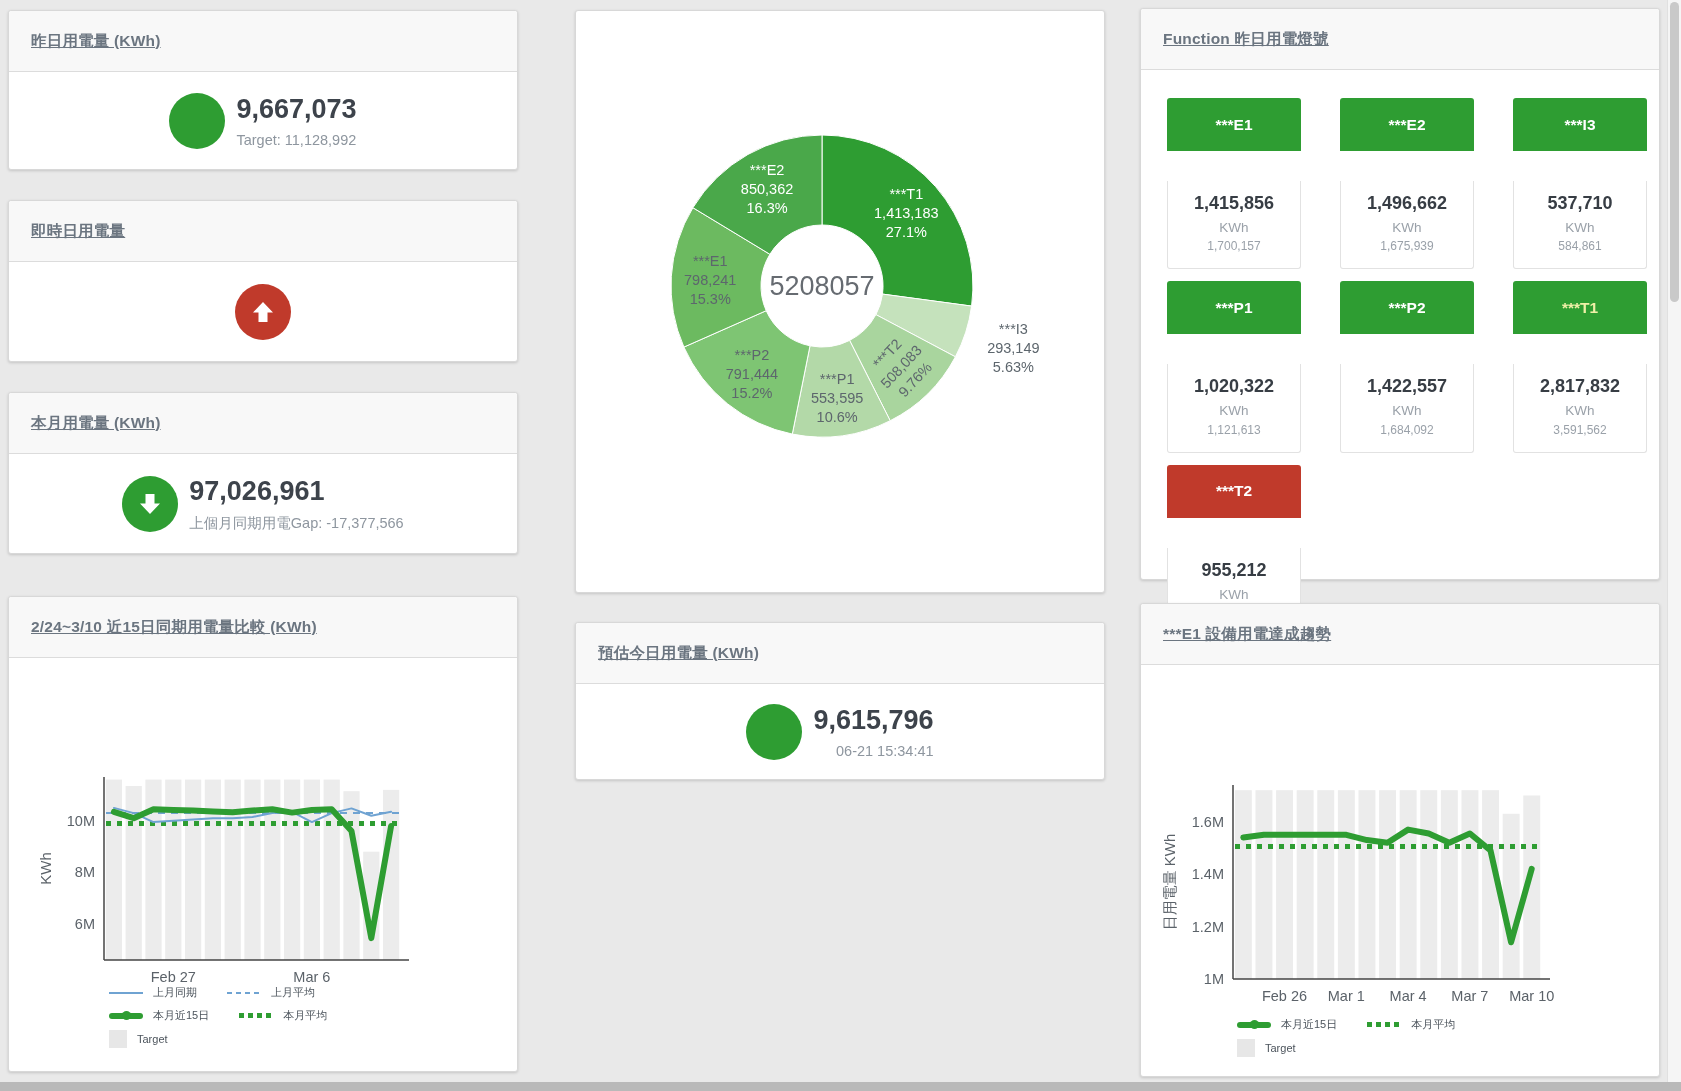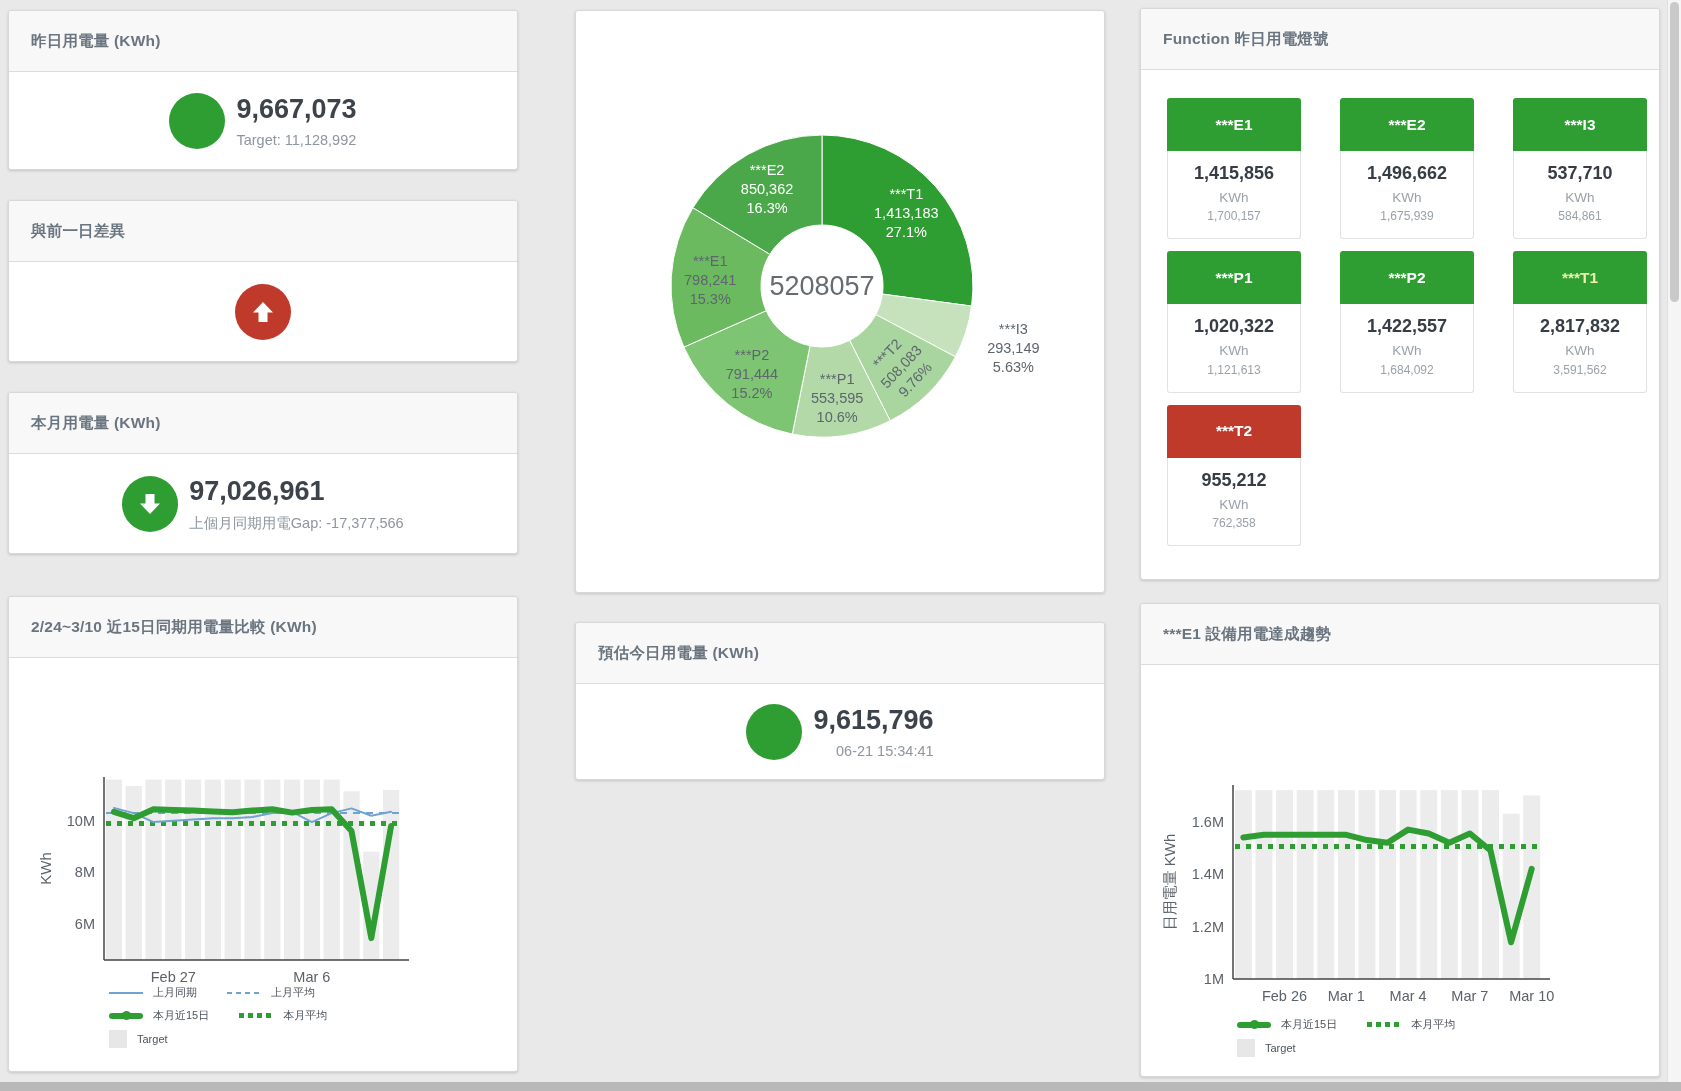--- a/index.html
+++ b/index.html
@@ -2,36 +2,36 @@
 <html><head>
 <meta charset="utf-8">
 <style>
   html,body{margin:0;padding:0;}
   body{background:#e9e9e9;font-family:"Liberation Sans","DejaVu Sans",sans-serif;}
   .page{position:relative;width:1681px;height:1091px;overflow:hidden;background:#e9e9e9;}
   .panel{position:absolute;background:#fff;border:1px solid #d8d8d8;border-radius:3px;
          box-shadow:0 1px 3px rgba(0,0,0,.16);box-sizing:border-box;}
   .panel-header{height:60px;display:flex;align-items:center;padding:0 22px;background:#f8f8f8;
                 border-bottom:1px solid #dcdcdc;border-radius:3px 3px 0 0;}
-  .panel-title{font-size:15.5px;font-weight:700;color:#6b7580;letter-spacing:.2px;}
+  .panel-title{font-size:15.5px;font-weight:700;color:#6b7580;letter-spacing:.2px;text-decoration:underline;}
   
   .kpi-body{display:flex;align-items:center;justify-content:center;height:calc(100% - 60px);gap:11px;}
   .kpi-circle{width:56px;height:56px;border-radius:50%;display:flex;align-items:center;justify-content:center;flex:0 0 auto;}
   .kpi-value{font-size:27px;font-weight:700;color:#3d434b;white-space:nowrap;}
   .kpi-sub{font-size:14.5px;color:#8e969f;margin-top:7px;white-space:nowrap;}
   .kpi-text.right{text-align:right;}
   .arrow-down{transform:rotate(180deg);}
   
   .tiles-grid{position:absolute;left:26px;top:89px;display:grid;grid-template-columns:repeat(3,134px);
               column-gap:39px;row-gap:12px;}
   .tile{width:134px;}
   .tile-header{height:53px;display:flex;align-items:center;justify-content:center;
                border-radius:3px 3px 0 0;font-size:15.5px;font-weight:700;}
   .tile-body{border:1px solid #e2e2e2;border-top:none;border-radius:0 0 3px 3px;text-align:center;
-             padding:9px 0 13px;background:#fff;}
+             padding:9px 0 13px;background:#fff;margin-top:30px;}
   .tile-value{font-size:18px;font-weight:700;color:#373d44;line-height:1.55;}
   .tile-unit{font-size:13.5px;color:#9aa1a9;line-height:1.45;}
   .tile-target{font-size:12px;color:#9aa1a9;line-height:1.5;}
   
   .legend{position:absolute;}
   .legend-row{display:flex;align-items:center;height:23px;}
   .legend-item{display:flex;align-items:center;margin-right:30px;cursor:pointer;}
   .legend-label{font-size:11px;color:#4c545c;margin-left:10px;white-space:nowrap;}
   .sw{display:inline-block;position:relative;}
   .sw-blue-line{width:34px;height:2px;background:#6fa3d2;}
@@ -59,21 +59,21 @@
       <div class="kpi-circle" style="background:#2e9d32"></div>
       <div class="kpi-text">
         <div class="kpi-value">9,667,073</div>
         <div class="kpi-sub">Target: 11,128,992</div>
       </div>
     </div>
   </div>
 
   <div class="panel" style="left:8px;top:200px;width:510px;height:162px">
     <div class="panel-header">
-      <span class="panel-title">與前一日差異</span>
+      <span class="panel-title">即時日用電量</span>
     </div>
     <div class="kpi-body">
       <div class="kpi-circle" style="background:#c03a2b">
         <svg width="26" height="26" viewBox="0 0 26 26">
           <path d="M13 3 L23 13.5 H17.5 V23 H8.5 V13.5 H3 Z" fill="#ffffff"></path>
         </svg>
       </div>
     </div>
   </div>
 

